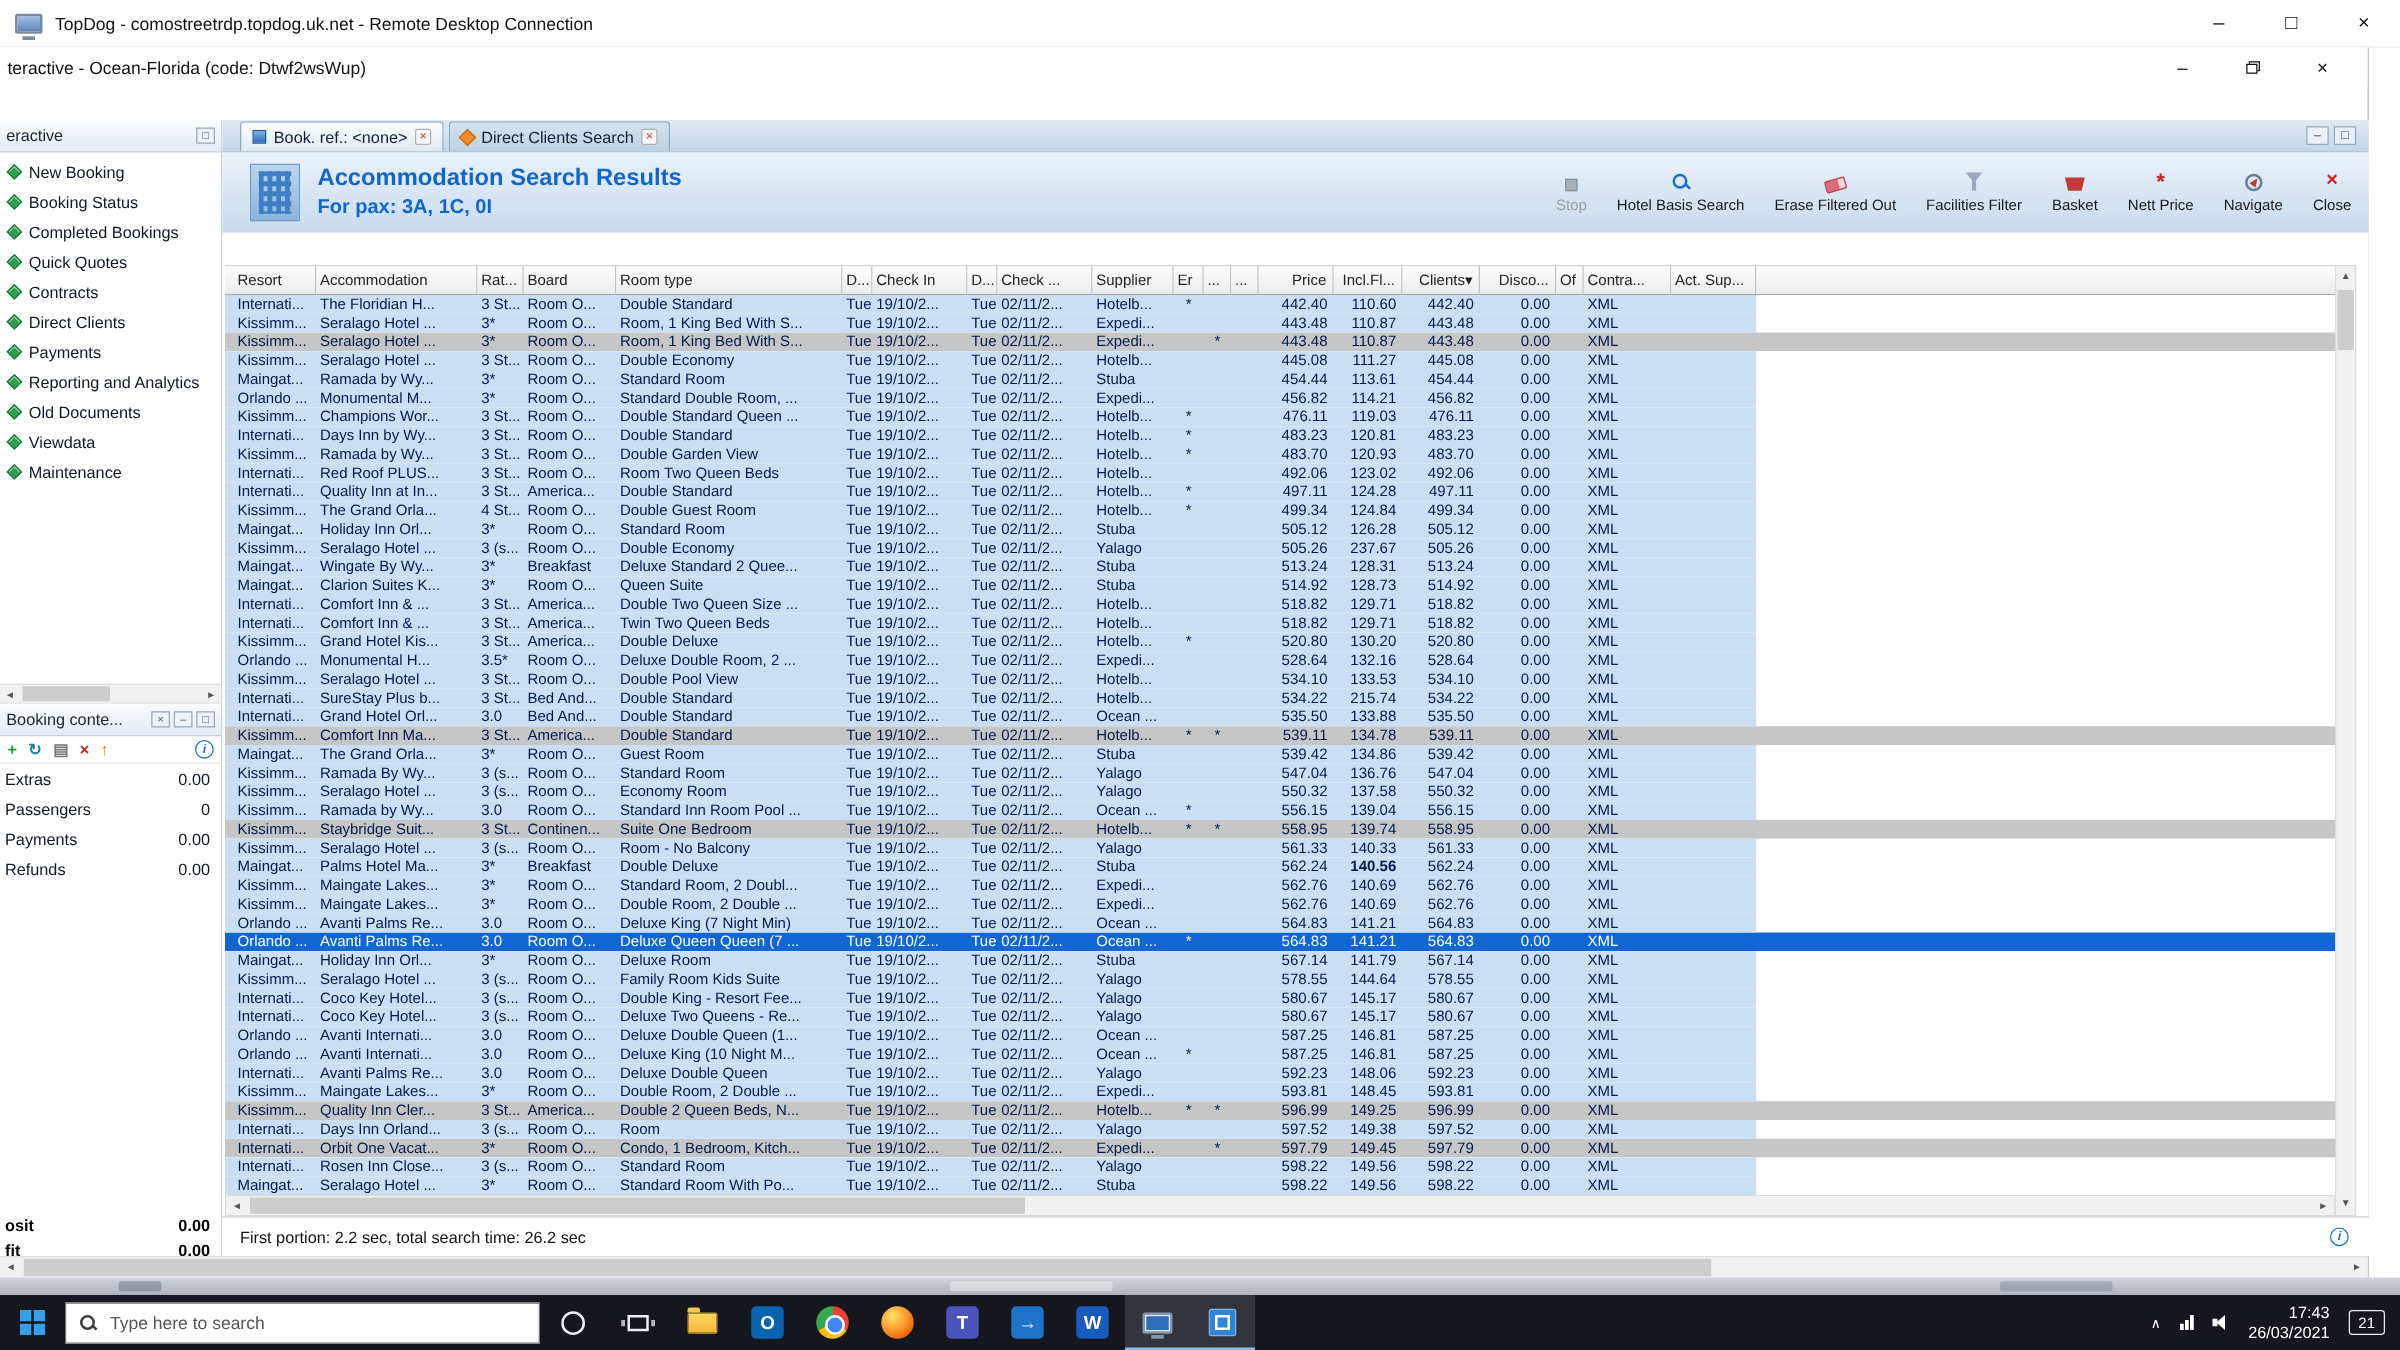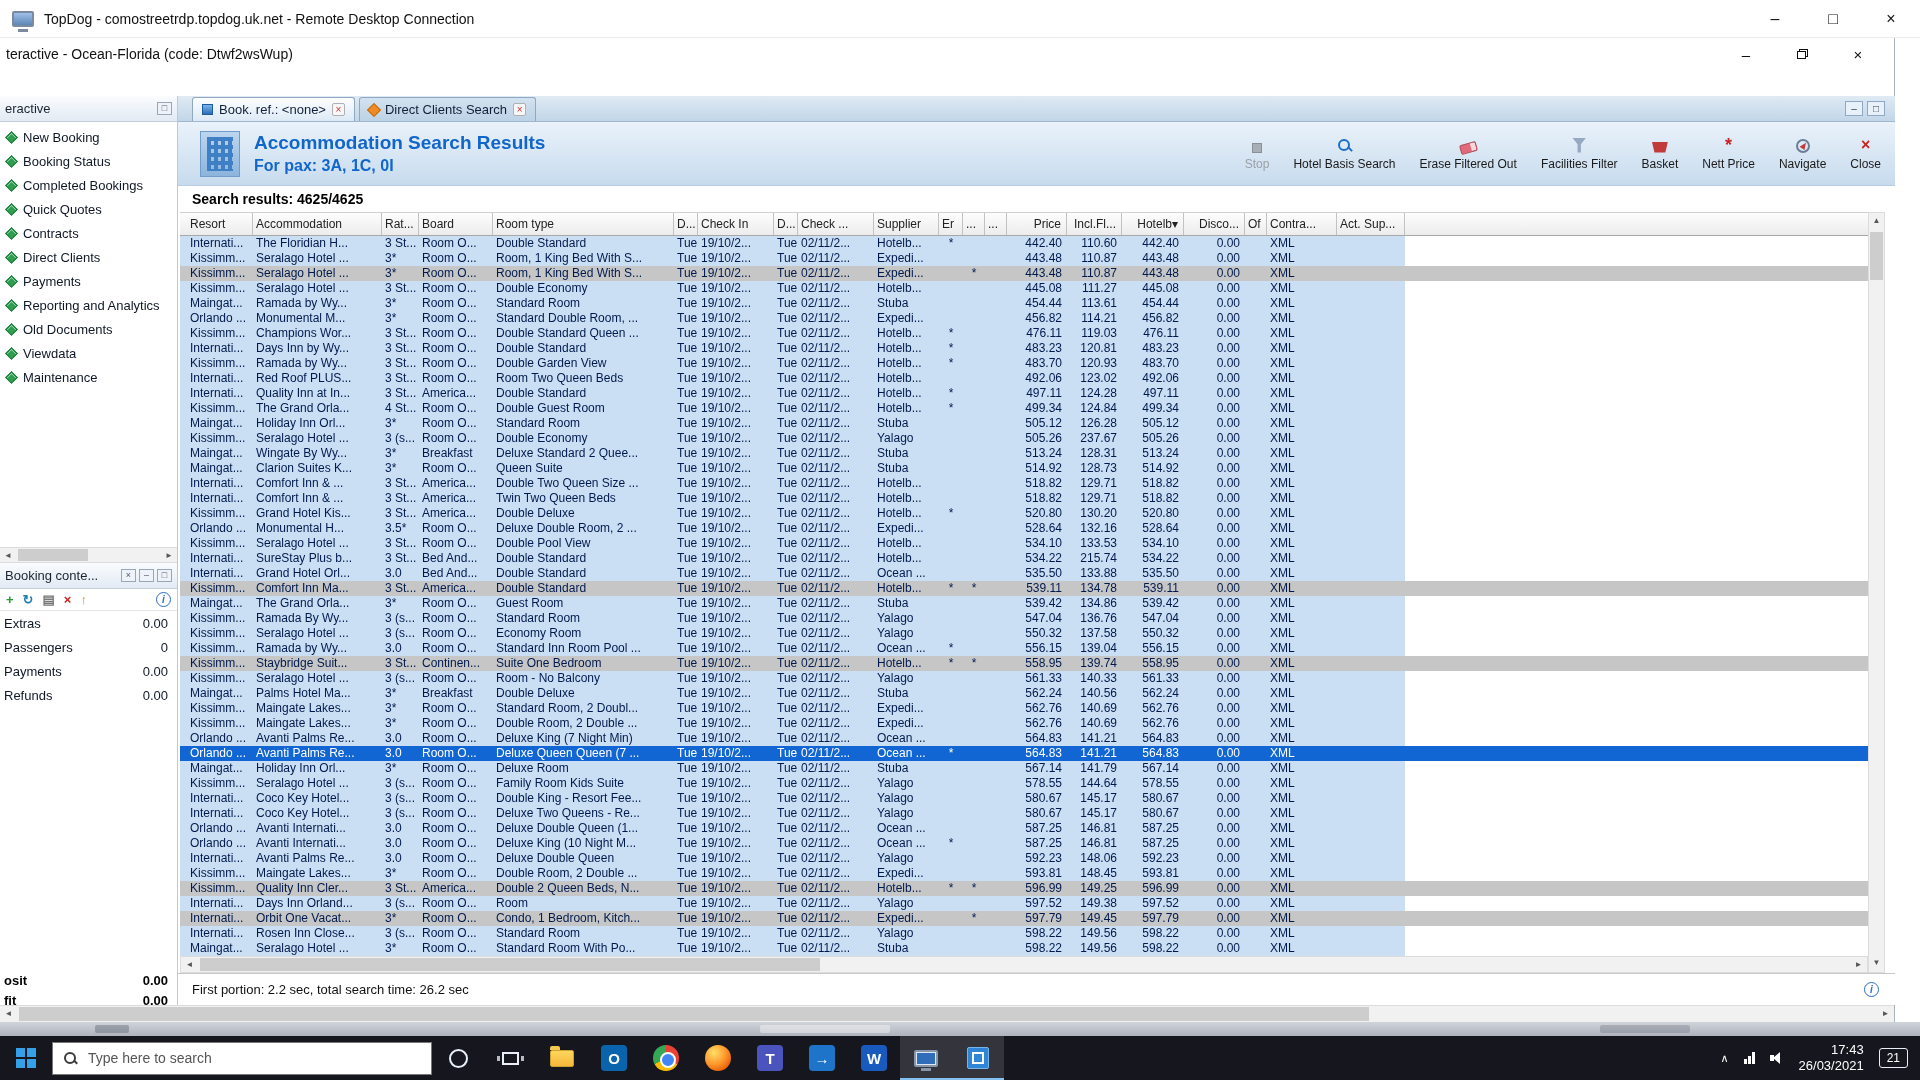--- a/index.html
+++ b/index.html
@@ -345,39 +345,38 @@
               <div class="tbicon tbicon-navigate"></div>
               <span>Navigate</span>
             </div>
             <div class="rh-item">
               <div class="tbicon tbicon-closex">×</div>
               <span>Close</span>
             </div>
           </div>
       </div>
 
-      <div class="results-line">Search results: 4625/4625</div>
 
       <div class="grid-header" id="gridHeader">
           <div class="hcell first" style="width: 73px;">Resort</div>
           <div class="hcell" style="width: 129px;">Accommodation</div>
           <div class="hcell" style="width: 37px;">Rat...</div>
           <div class="hcell" style="width: 74px;">Board</div>
           <div class="hcell" style="width: 181px;">Room type</div>
           <div class="hcell" style="width: 24px;">D...</div>
           <div class="hcell" style="width: 76px;">Check In</div>
           <div class="hcell" style="width: 24px;">D...</div>
           <div class="hcell" style="width: 76px;">Check ...</div>
           <div class="hcell" style="width: 65px;">Supplier</div>
           <div class="hcell" style="width: 24px;">Er</div>
           <div class="hcell" style="width: 22px;">...</div>
           <div class="hcell" style="width: 22px;">...</div>
           <div class="hcell ar" style="width: 60px;">Price</div>
           <div class="hcell ar" style="width: 55px; text-align: right;">Incl.Fl...</div>
-          <div class="hcell ar" style="width: 62px;">Hotelb▾</div>
+          <div class="hcell ar" style="width: 62px;">Clients▾</div>
           <div class="hcell ar" style="width: 61px;">Disco...</div>
           <div class="hcell" style="width: 22px;">Of</div>
           <div class="hcell" style="width: 70px;">Contra...</div>
           <div class="hcell" style="width: 68px;">Act. Sup...</div>
           <div class="hcell filler"></div>
         </div>
       <div class="grid-body" id="gridBody">
           <div class="grow">
             <div class="strip">
               <div class="cell first" style="width: 73px;">Internati...</div>
@@ -1107,21 +1106,21 @@
               <div class="cell" style="width: 181px;">Double Deluxe</div>
               <div class="cell" style="width: 24px;">Tue</div>
               <div class="cell" style="width: 76px;">19/10/2...</div>
               <div class="cell" style="width: 24px;">Tue</div>
               <div class="cell" style="width: 76px;">02/11/2...</div>
               <div class="cell" style="width: 65px;">Stuba</div>
               <div class="cell ac" style="width: 24px;"></div>
               <div class="cell ac" style="width: 22px;"></div>
               <div class="cell ac" style="width: 22px;"></div>
               <div class="cell ar" style="width: 60px;">562.24</div>
-              <div class="cell ar" style="width: 55px;">140.56</div>
+              <div class="cell ar" style="width: 55px; font-weight: bold;">140.56</div>
               <div class="cell ar" style="width: 62px;">562.24</div>
               <div class="cell ar" style="width: 61px;">0.00</div>
               <div class="cell" style="width: 22px;"></div>
               <div class="cell" style="width: 70px;">XML</div>
               <div class="cell" style="width: 68px;"></div>
             </div>
           </div>
           <div class="grow">
             <div class="strip">
               <div class="cell first" style="width: 73px;">Kissimm...</div>

